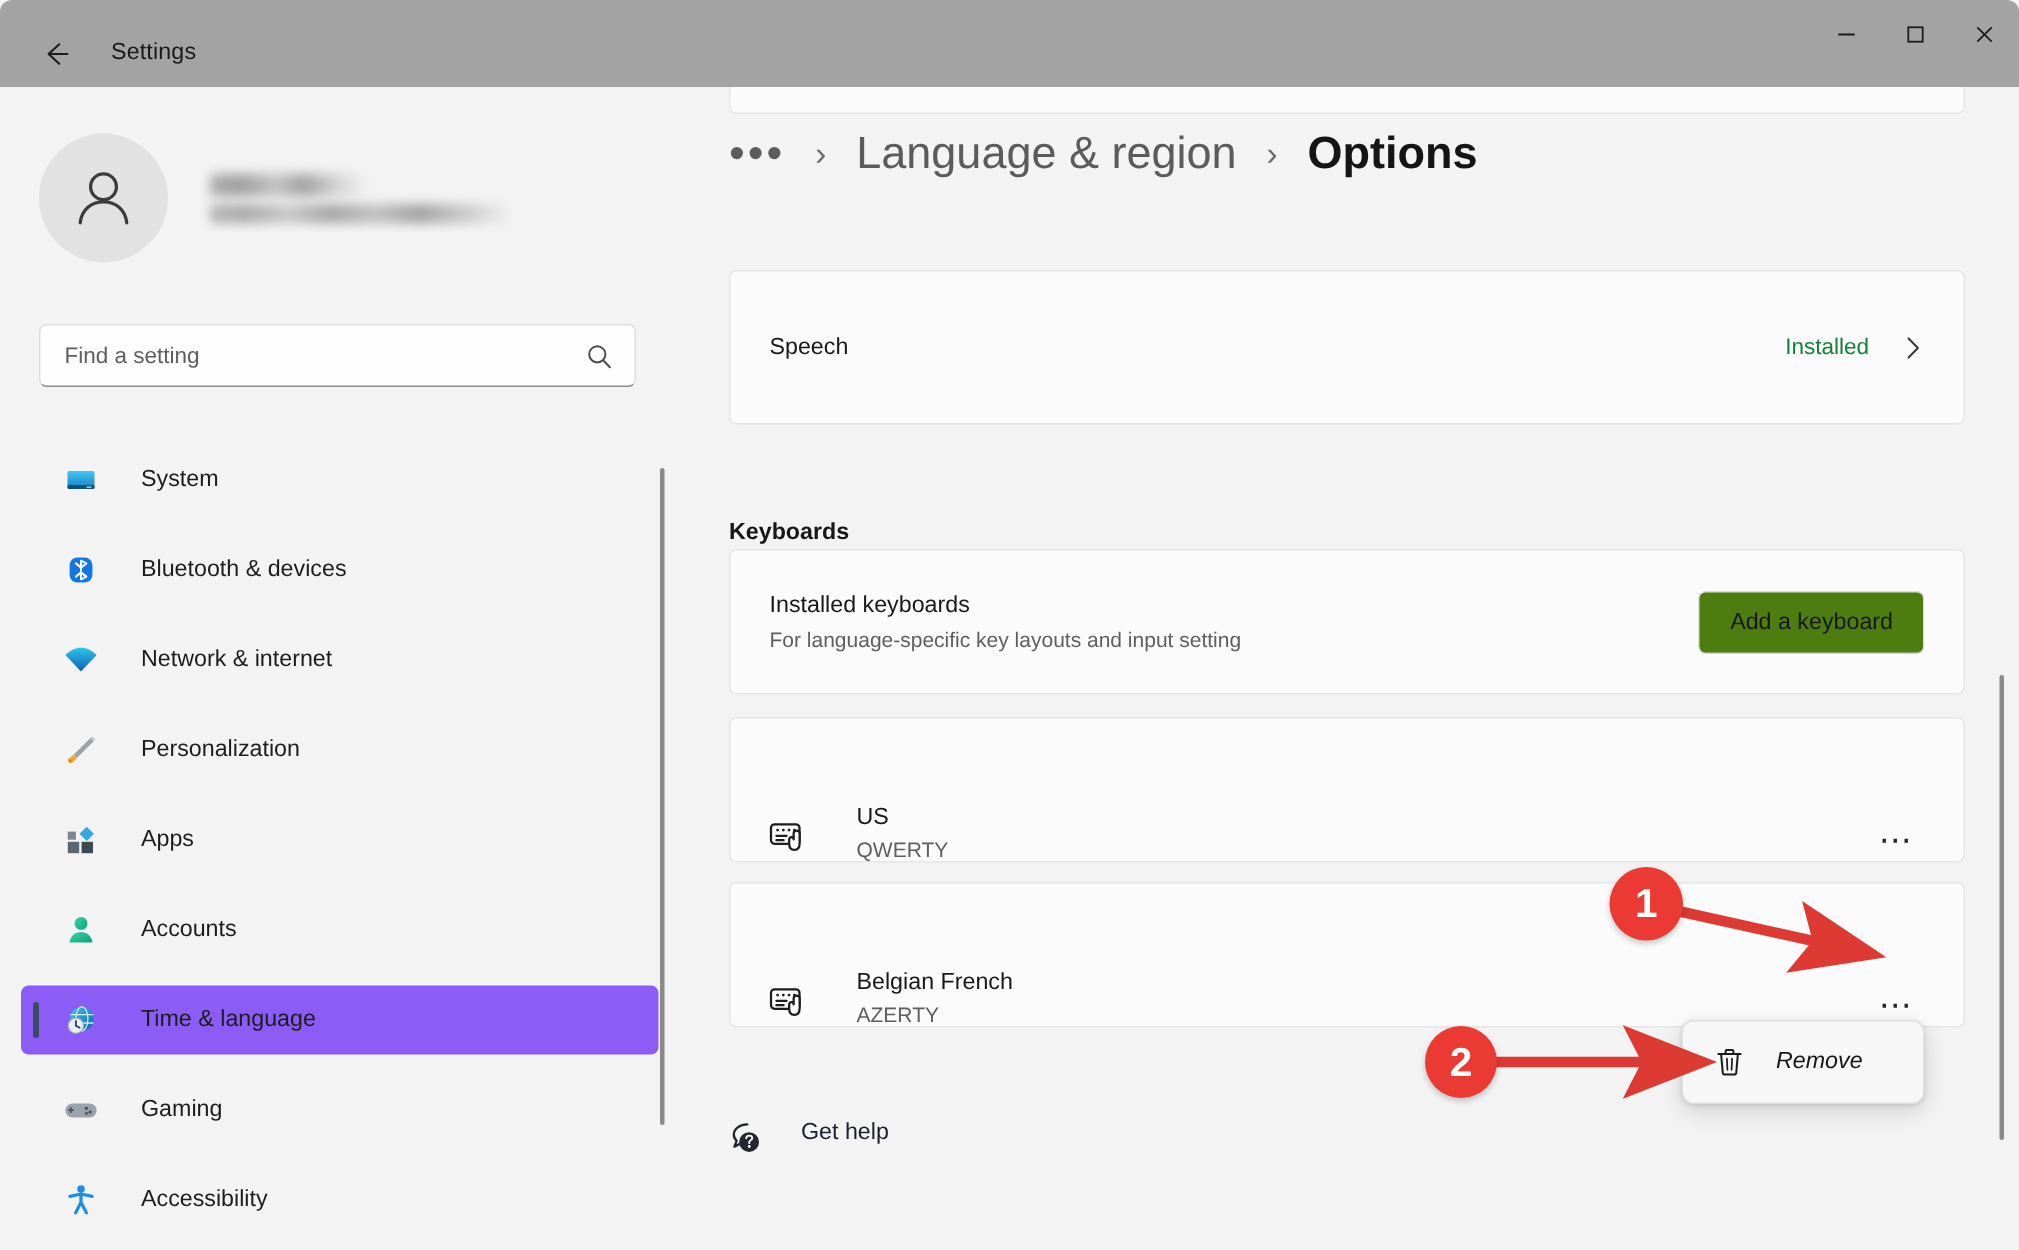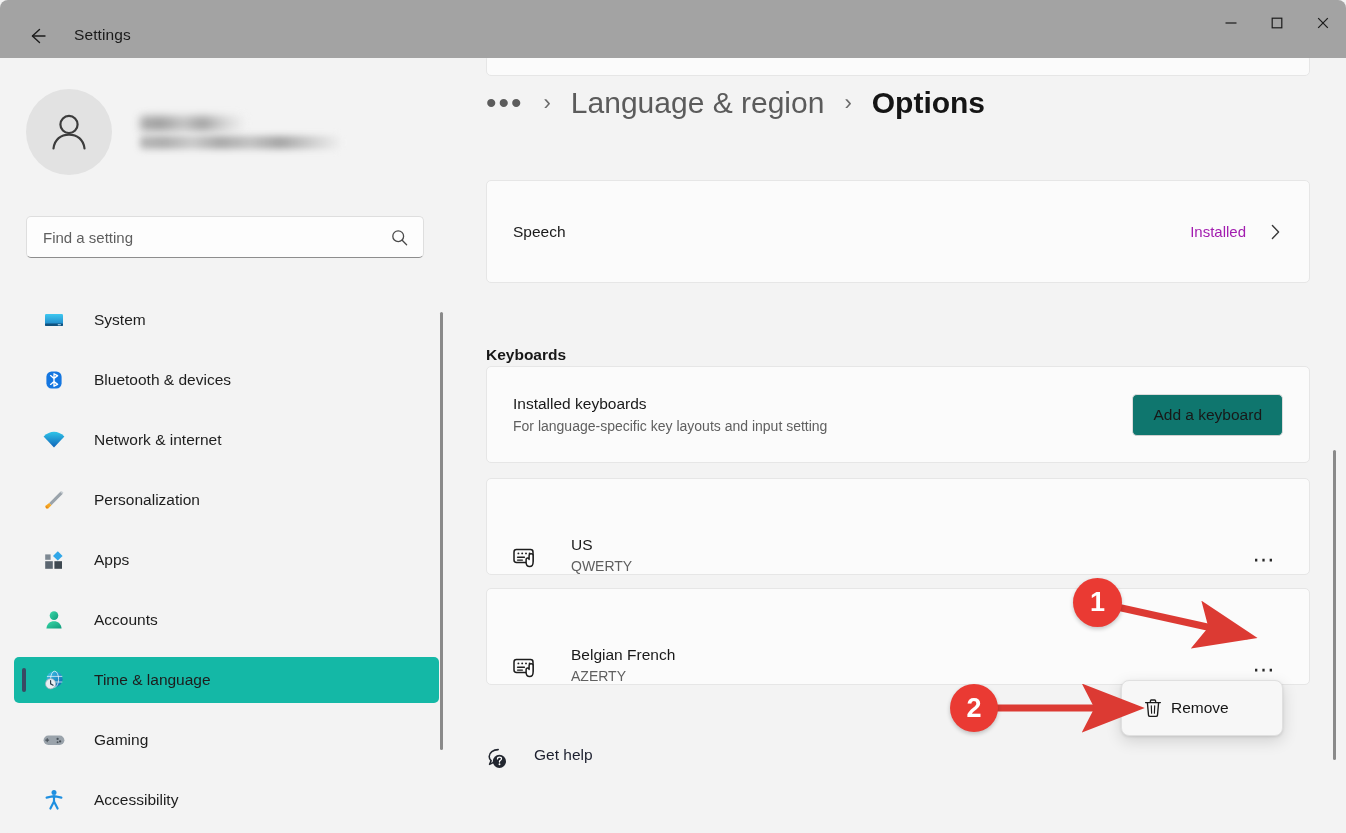--- a/index.html
+++ b/index.html
@@ -134,21 +134,21 @@
   .navitem {
     position: relative;
     height: 46px;
     margin: 0 0 14px 0;
     display: flex;
     align-items: center;
     padding-left: 28px;
     border-radius: 5px;
     cursor: pointer;
   }
-  .navitem.selected { background: #14b8a6; }
+  .navitem.selected { background: #8b5cf6; }
   .navitem.selected::before {
     content: "";
     position: absolute;
     left: 8px; top: 11px;
     width: 3.5px; height: 24px;
     border-radius: 2px;
     background: #3a4a63;
   }
   .navicon {
     width: 24px; height: 24px;
@@ -238,21 +238,21 @@
     color: #191919;
   }
   .row-right {
     margin-left: auto;
     display: flex;
     align-items: center;
     gap: 22px;
   }
   .row-status {
     font-size: 15px;
-    color: #a21caf;
+    color: #15803d;
   }
 
   .section-head {
     position: absolute;
     left: 34px; top: 277px;
     font-size: 15.5px;
     color: #171717;
     font-weight: bold;
     margin-top: 11px;
   }
@@ -264,21 +264,21 @@
     align-items: center;
     padding: 0 26px;
   }
   .ik-texts { display: flex; flex-direction: column; gap: 5px; }
   .ik-title { font-size: 15.5px; color: #191919; }
   .ik-sub { font-size: 14px; color: #5f5f5f; }
   .addkb-btn {
     margin-left: auto;
     height: 42px;
     padding: 0 20px;
-    background: #0f766e;
+    background: #4d7c0f;
     border: 1px solid #dcdcdc;
     border-bottom-color: #cfcfcf;
     border-radius: 5px;
     font-family: "Liberation Sans", sans-serif;
     font-size: 15.5px;
     color: #181818;
     cursor: pointer;
   }
 
   .card-kb {
@@ -340,23 +340,24 @@
     border: 1px solid #e0e0e0;
     border-radius: 8px;
     box-shadow: 0 5px 16px rgba(0,0,0,.14), 0 1px 3px rgba(0,0,0,.10);
     display: flex;
     align-items: center;
     padding-left: 20px;
     cursor: pointer;
     z-index: 30;
   }
   .ctx-label {
-    margin-left: 7px;
+    margin-left: 20px;
     font-size: 15.5px;
     color: #161616;
+    font-style: italic;
   }
 
   
   .anno {
     position: absolute;
     border-radius: 50%;
     background: #ea3a33;
     color: #ffffff;
     display: flex;
     align-items: center;

